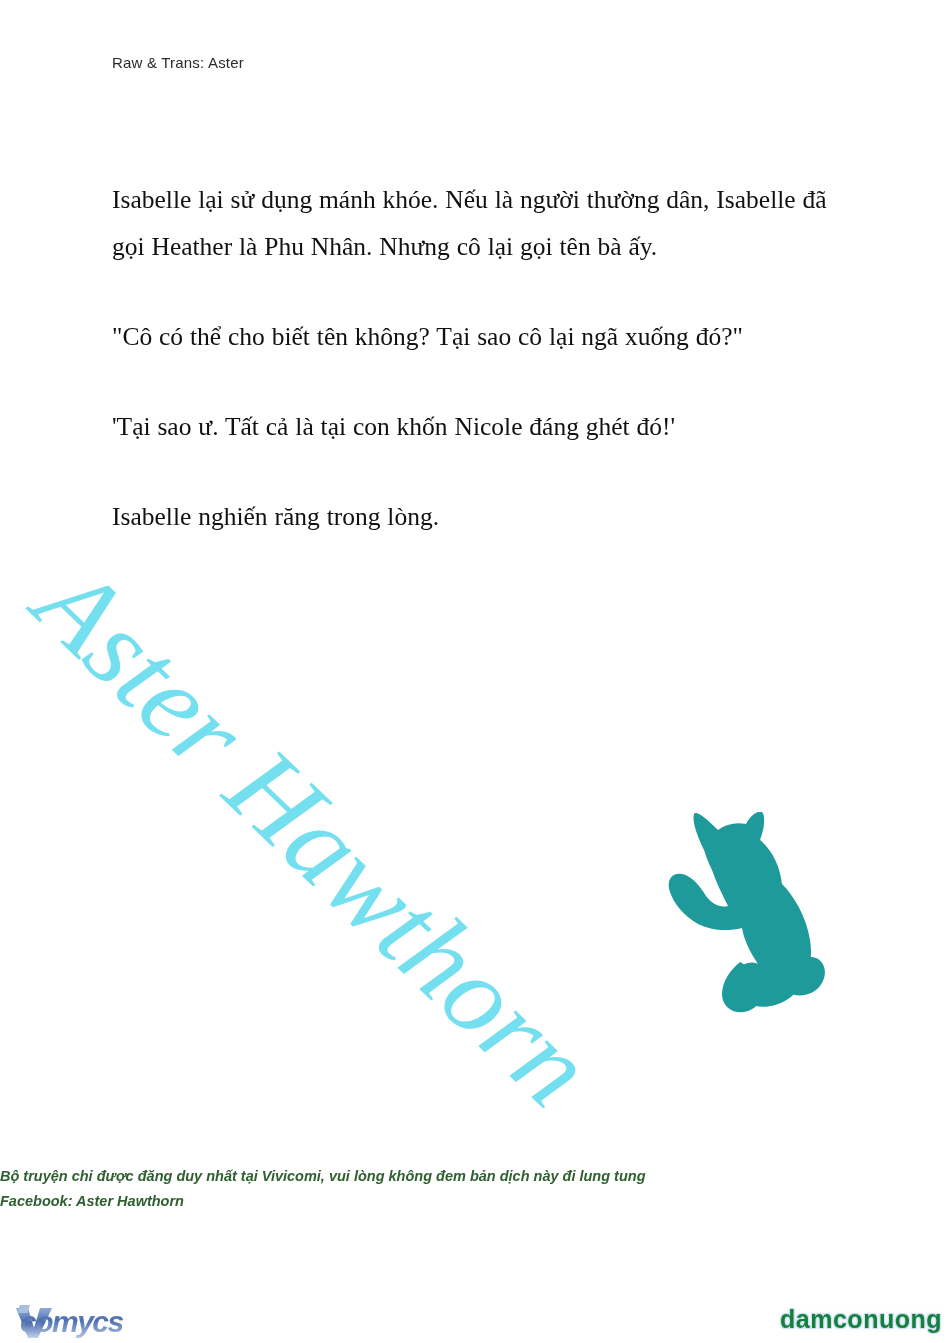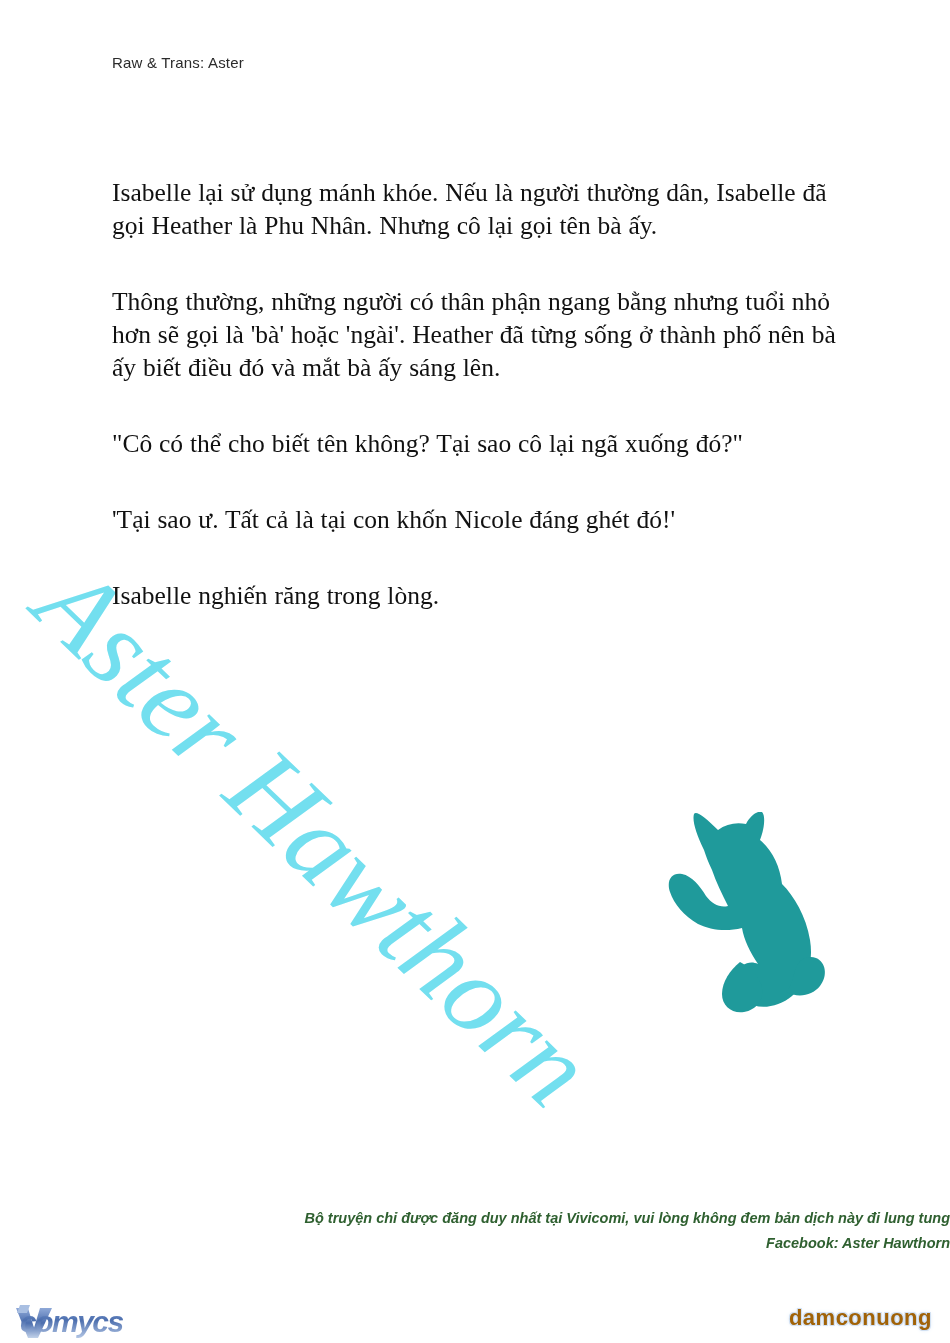--- a/index.html
+++ b/index.html
@@ -64,35 +64,35 @@
   
   .body-text {
     position: absolute;
     left: 112px;
     top: 176px;
     width: 726px;
     z-index: 4;
   }
   .para {
     font-size: 25.5px;
-    line-height: 33px;
+    line-height: 47px;
     color: #111111;
     margin: 0 0 43px 0;
     text-align: left;
     word-spacing: 0.5px;
   }
   .para:last-child { margin-bottom: 0; }
 
   
   .footer-notice {
     position: absolute;
     left: 0;
-    top: 1206px;
+    top: 1164px;
     width: 950px;
-    text-align: right;
+    text-align: left;
     font-family: "Liberation Sans", "DejaVu Sans", sans-serif;
     font-style: italic;
     font-weight: bold;
     font-size: 14.5px;
     line-height: 25px;
     color: #2f6030;
     z-index: 4;
   }
   .footer-notice div { white-space: nowrap; }
 
@@ -127,27 +127,27 @@
     top: 6px;
     line-height: 34px;
   }
   .brand-left .vmark {
     position: absolute;
     left: 0px;
     top: 5px;
   }
   .brand-right {
     position: absolute;
-    right: 18px;
+    right: 8px;
     top: 8px;
     font-family: "Liberation Sans", "DejaVu Sans", sans-serif;
     font-weight: bold;
-    font-size: 22px;
+    font-size: 25px;
     letter-spacing: 0.5px;
-    color: #a16207;
+    color: #15803d;
     text-shadow:
        0 0 2px #c8d9ee,
        0 0 5px #dbe7f6,
        1px 1px 0 #d3e1f2,
       -1px 1px 0 #d3e1f2,
        1px -1px 0 #d3e1f2,
       -1px -1px 0 #d3e1f2;
   }
 </style>
 </head>
@@ -194,21 +194,20 @@
                  C132,186 146,184 154,174
                  C162,164 160,150 150,146
                  C140,142 130,150 128,162
                  C126,170 124,176 120,180 Z"></path>
       </g>
     </svg>
   </div>
 
   <div class="body-text">
     <p class="para">Isabelle lại sử dụng mánh khóe. Nếu là người thường dân, Isabelle đã gọi Heather là Phu Nhân. Nhưng cô lại gọi tên bà ấy.</p>
-    <p class="para">Thông thường, những người có thân phận ngang bằng nhưng tuổi nhỏ hơn sẽ gọi là 'bà' hoặc 'ngài'. Heather đã từng sống ở thành phố nên bà ấy biết điều đó và mắt bà ấy sáng lên.</p>
     <p class="para">"Cô có thể cho biết tên không? Tại sao cô lại ngã xuống đó?"</p>
     <p class="para">'Tại sao ư. Tất cả là tại con khốn Nicole đáng ghét đó!'</p>
     <p class="para">Isabelle nghiến răng trong lòng.</p>
   </div>
 
   <div class="footer-notice">
     <div>Bộ truyện chỉ được đăng duy nhất tại Vivicomi, vui lòng không đem bản dịch này đi lung tung</div>
     <div>Facebook: Aster Hawthorn</div>
   </div>
 

